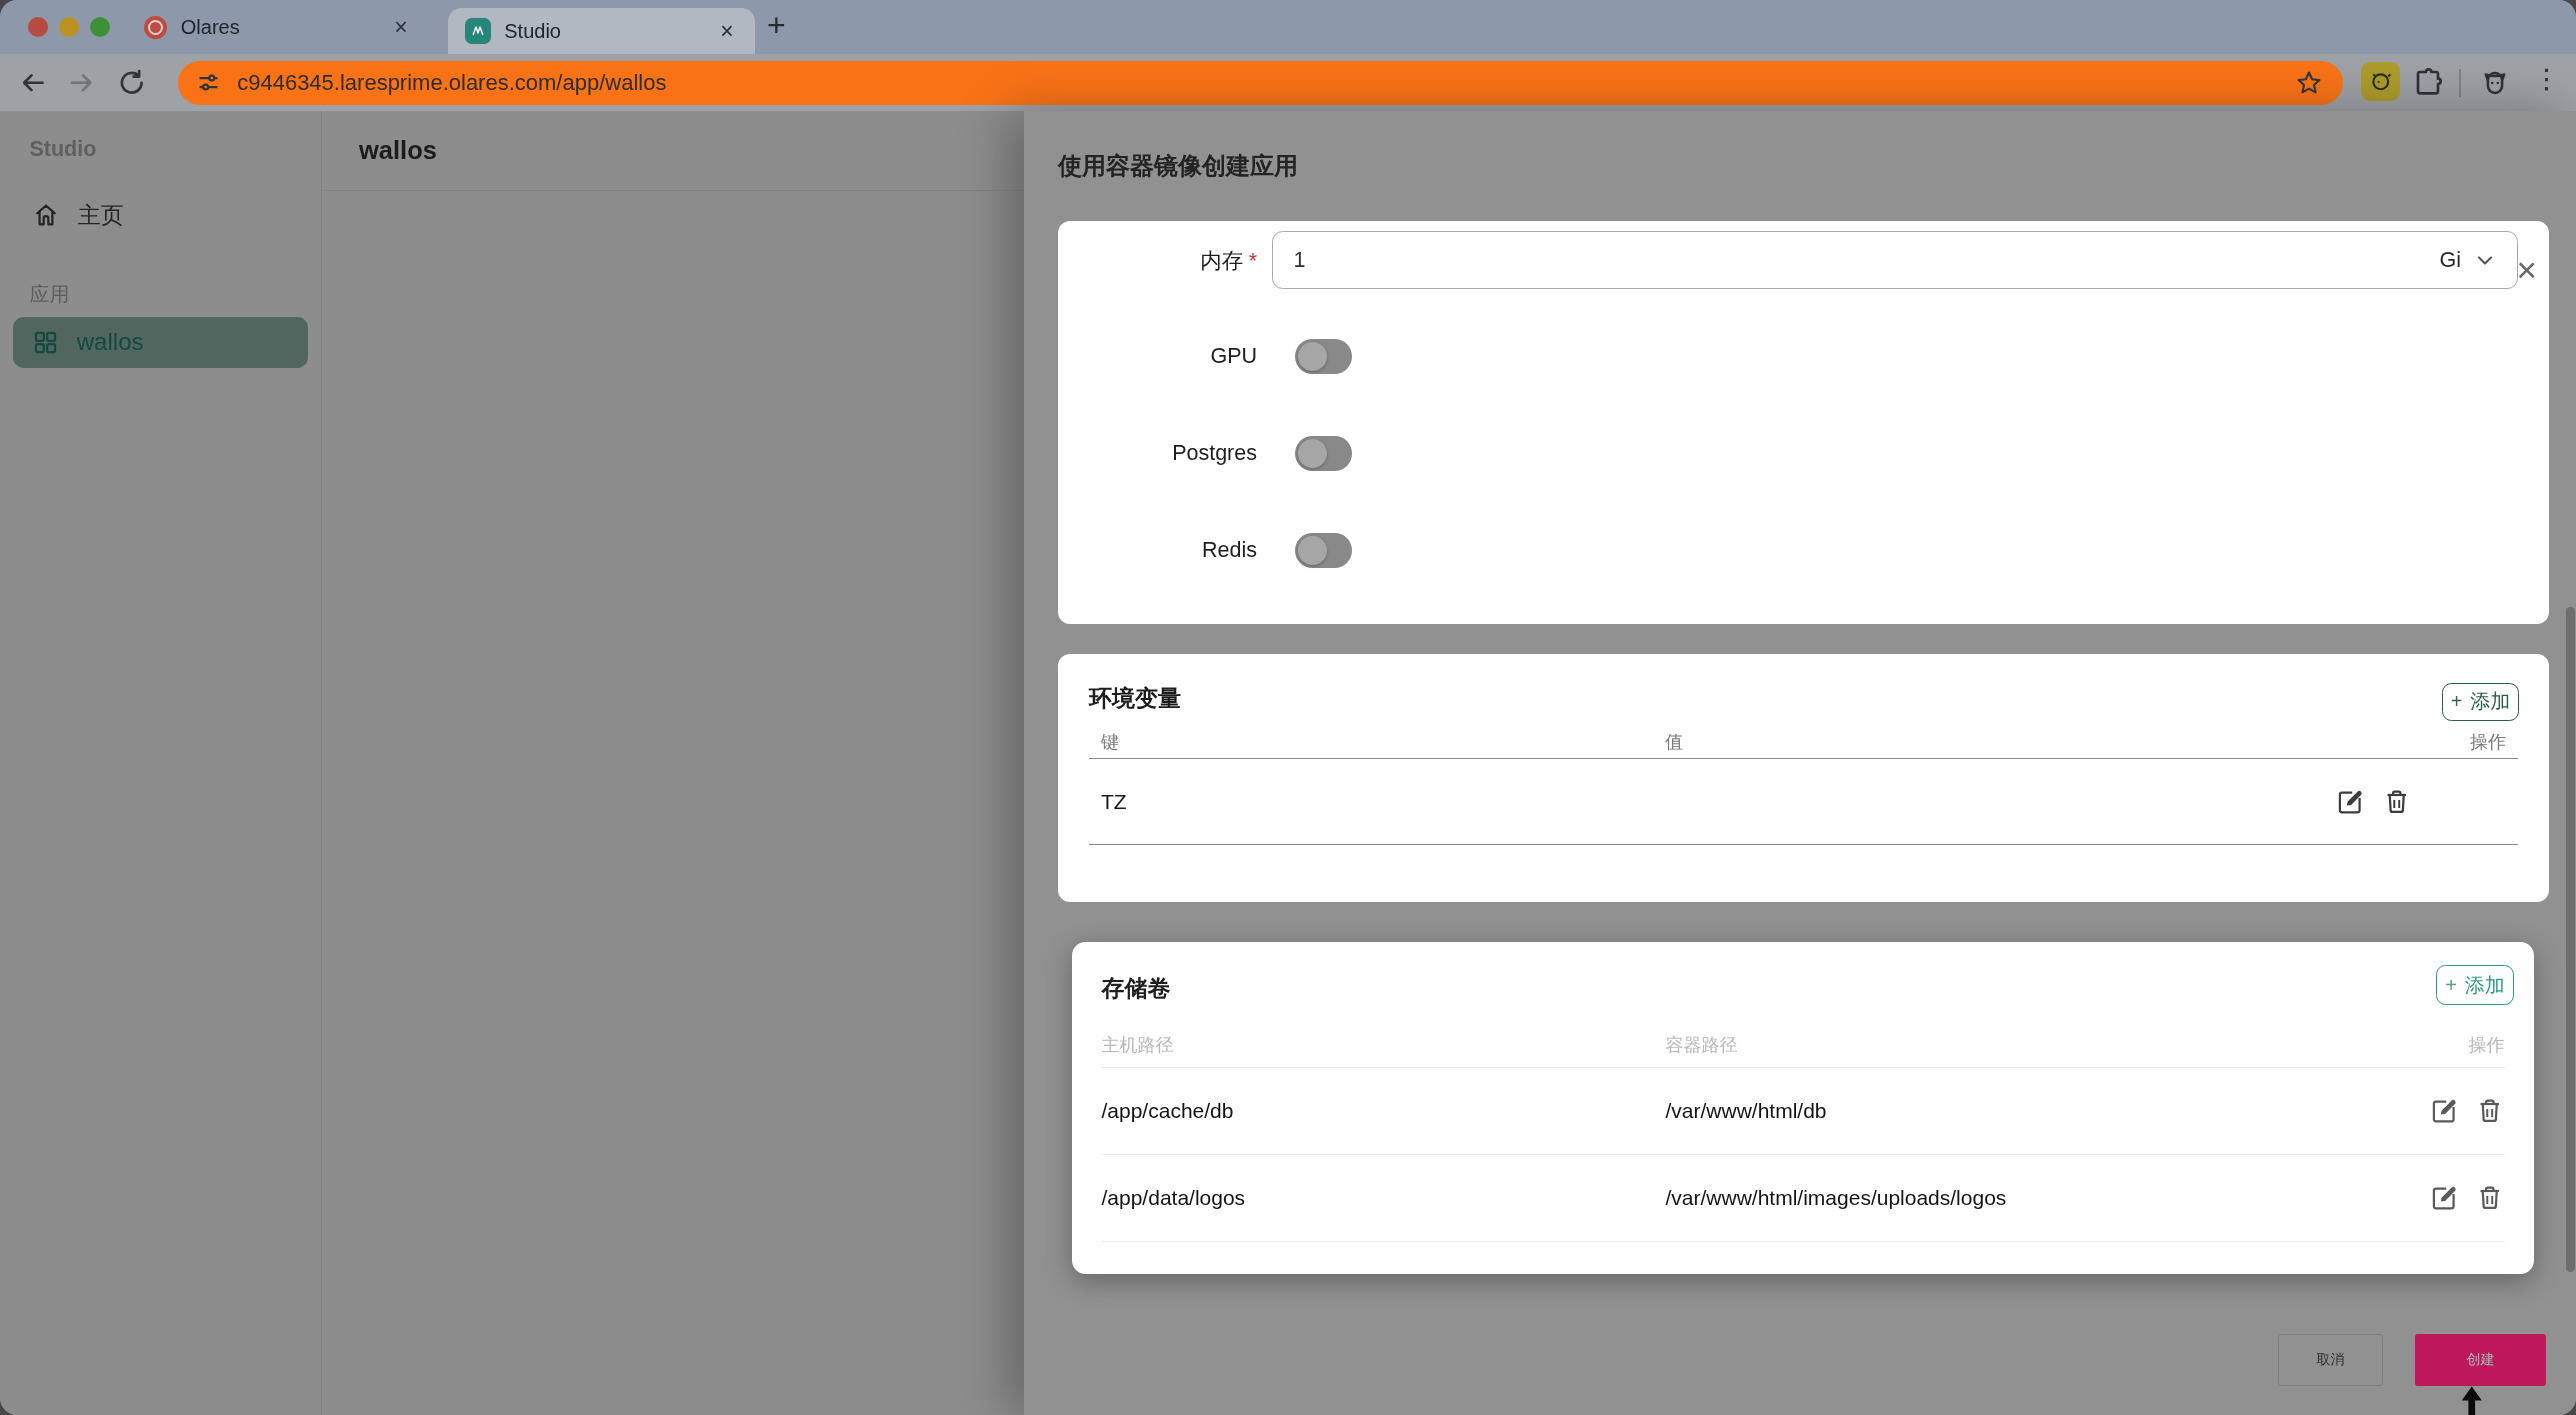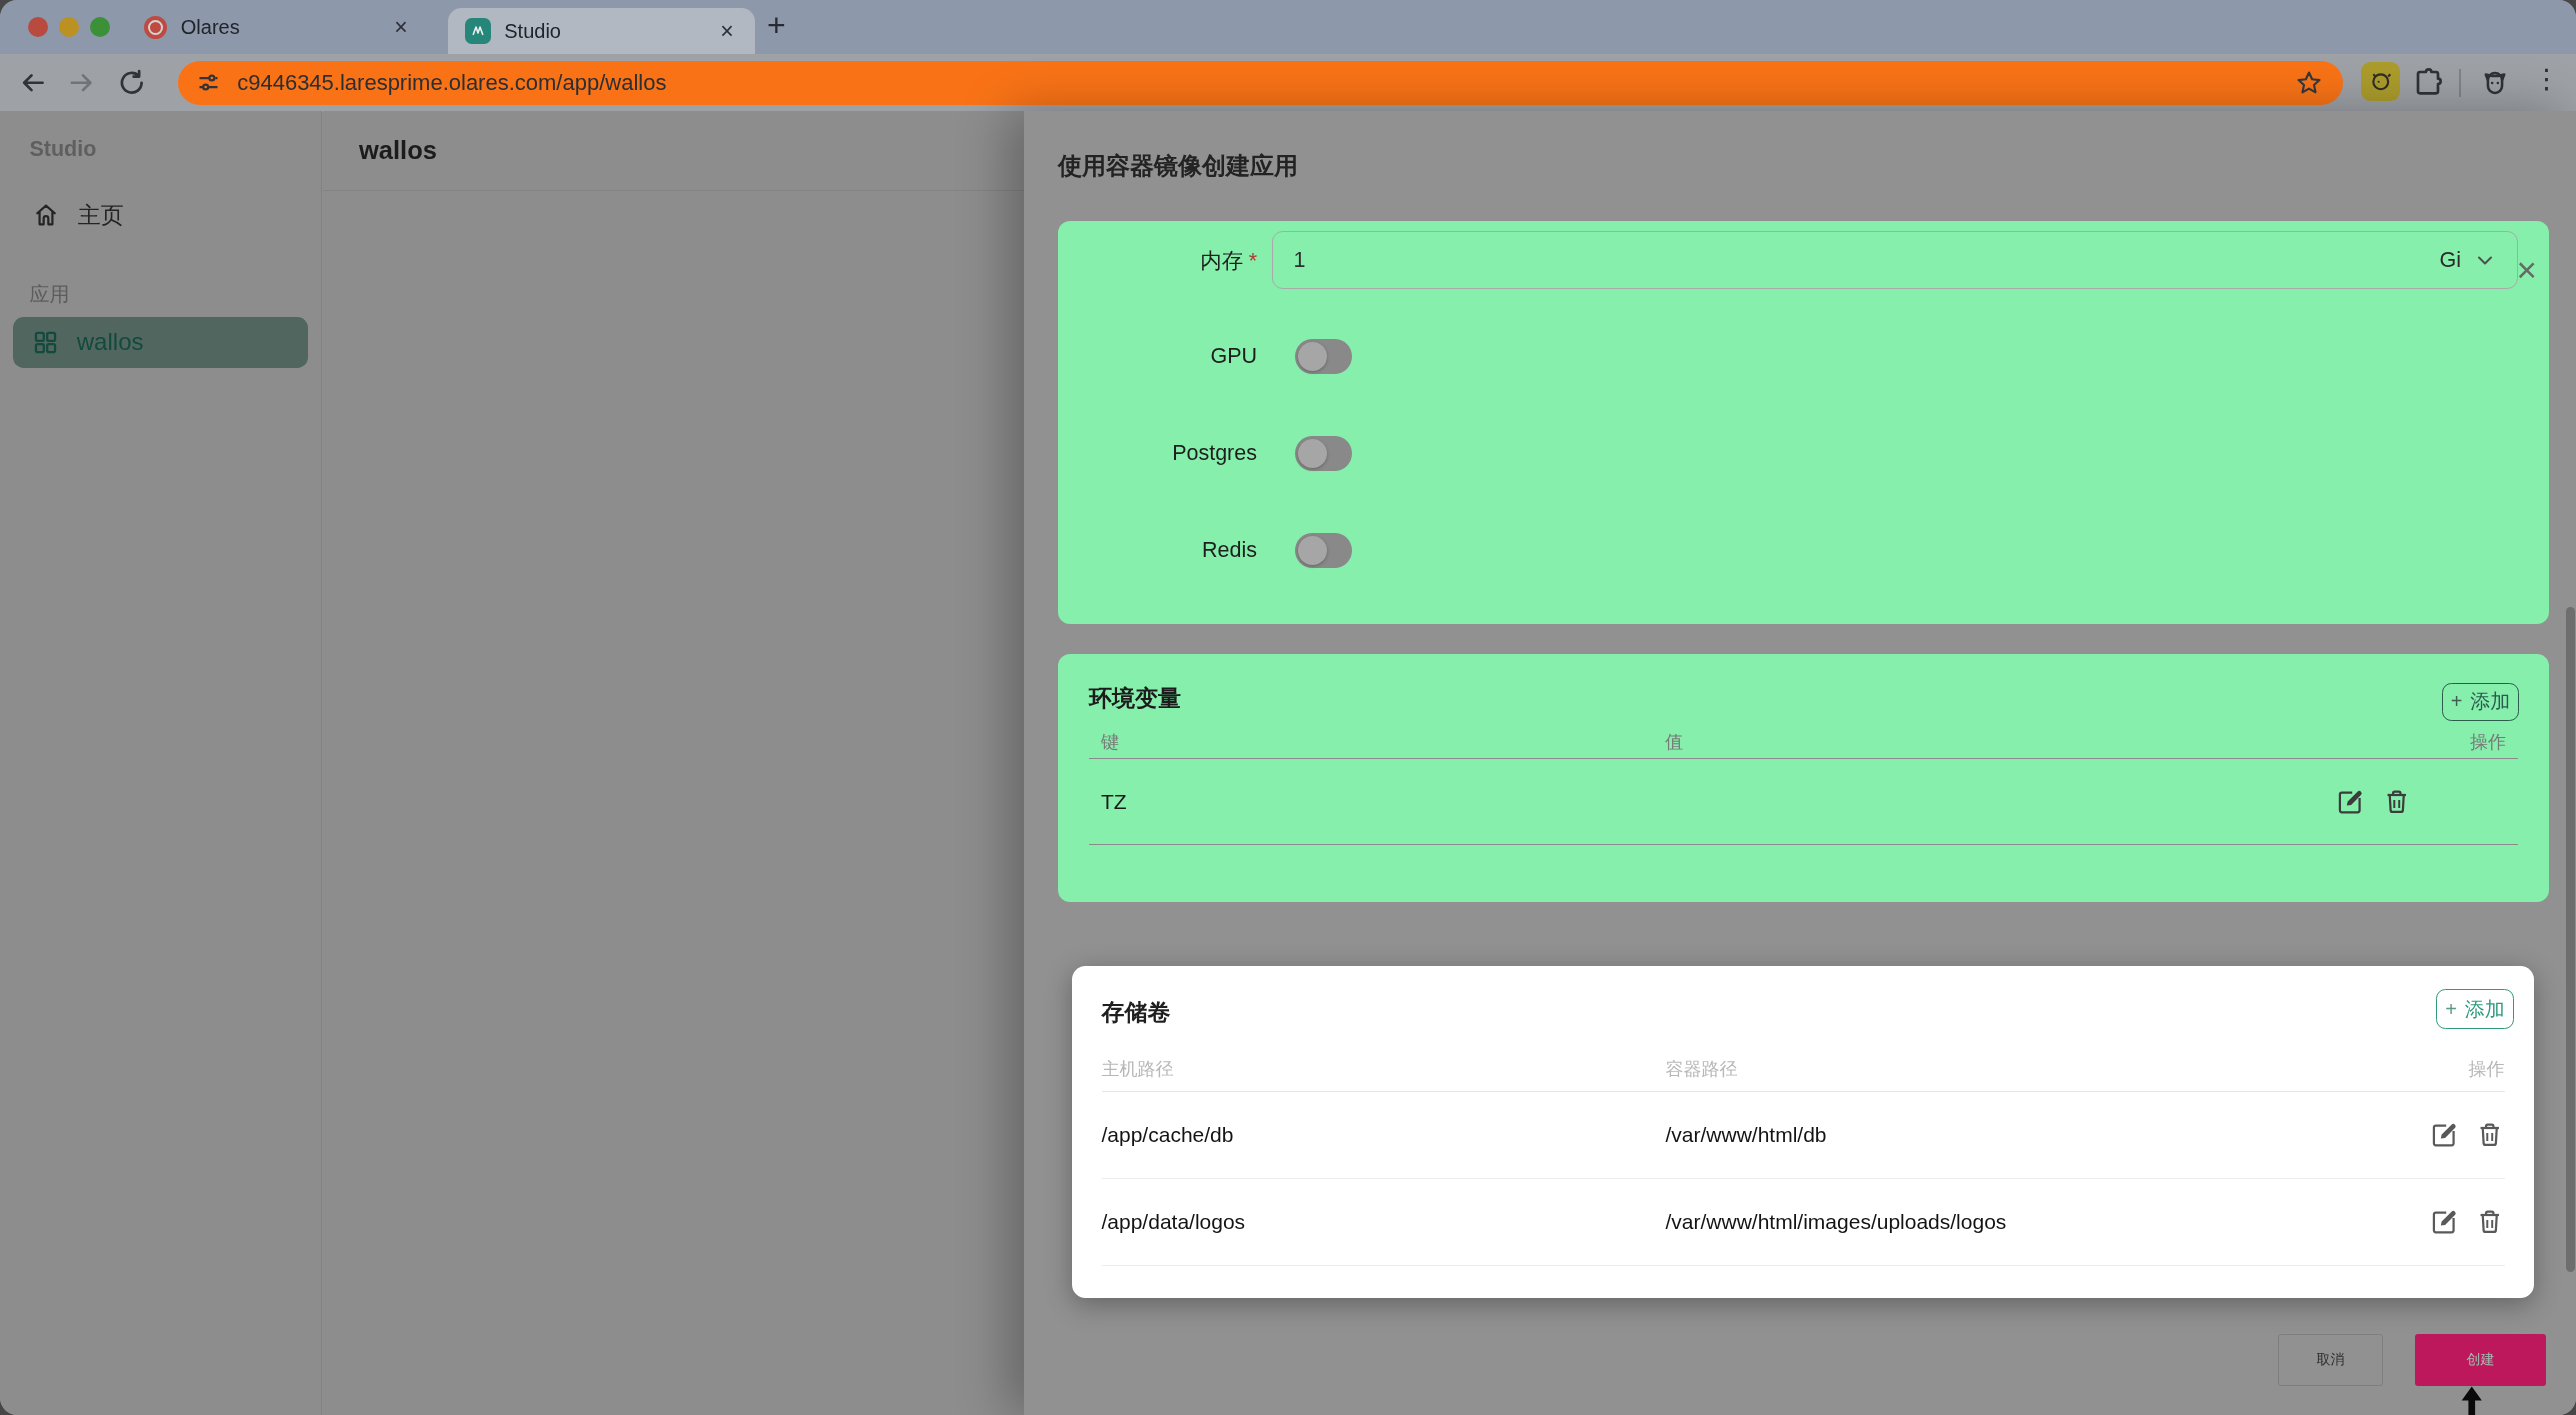--- a/index.html
+++ b/index.html
@@ -46,21 +46,21 @@
   .main { position:absolute; left:323px; top:0; right:0; bottom:0; background:#8d8d8d; }
   .main-header { height:80px; border-bottom:1.3px solid #838383; display:flex; align-items:center; padding-left:36px; }
   .page-title { font-size:25.5px; font-weight:bold; color:#1c1c1c; }
 
   
   .dialog { position:absolute; left:1024px; top:0; right:0; bottom:0; background:#919191; box-shadow:-16px 0 47px rgba(0,0,0,0.28); }
   .dlg-header { height:110px; display:flex; align-items:center; padding-left:34px; }
   .dlg-title { font-size:24px; font-weight:600; color:#232323; }
   .dlg-close { position:absolute; top:141px; right:39px; font-size:35px; line-height:1; color:#686868; }
 
-  .card { background:#86efac; border-radius:12px; margin:0 27px 0 34px; }
+  .card { background:#ffffff; border-radius:12px; margin:0 27px 0 34px; }
   .card.resources { height:403px; padding:10px 31px 0; }
   .frm-row { display:flex; align-items:center; }
   .frm-label { width:168px; text-align:right; font-size:21.5px; color:#1e1e1e; flex:0 0 auto; }
   .req { color:#b03a31; margin-left:5.4px; }
   .mem-input { flex:1; height:58px; margin-left:15.4px; border:1.3px solid #a9a9a9; border-radius:10.7px; display:flex; align-items:center; padding:0 20px; }
   .mem-val { background:transparent; border:none; outline:none; font-size:21.5px; color:#2f2f2f; flex:1; font-family:inherit; }
   .mem-unit { font-size:21.5px; color:#2a2a2a; margin-right:12px; }
   .chev { color:#4f4f4f; }
   .tgl-row { margin-top:62px; height:35px; }
   .tgl-row.first { margin-top:50px; }
@@ -72,21 +72,21 @@
   .add-btn { position:absolute; top:29px; right:30px; width:77px; height:38px; border:1.3px solid #2b5c4e; border-radius:9.4px; display:flex; align-items:center; justify-content:center; gap:8px; font-size:20px; color:#2b5c4e; background:transparent; }
   .add-btn .plus { color:#3f5d53; }
   .tbl { margin-top:11.4px; }
   .tbl-head { display:grid; grid-template-columns:564px 1fr 95px; padding:0 12px; height:34px; align-items:center; font-size:18px; color:#787878; border-bottom:1.3px solid #8a8a8a; }
   .tbl-row { display:grid; grid-template-columns:564px 1fr 95px; padding:0 12px; height:86px; align-items:center; font-size:21px; color:#1a1a1a; border-bottom:1.3px solid #8a8a8a; }
   .t-right { text-align:right; }
   .ops { display:flex; justify-content:flex-end; gap:17px; color:#3c3c3c; }
   .ops .op { width:29.5px; height:29.5px; }
 
   
-  .card.volumes { background:#ffffff; border-radius:13.4px; margin:64px 42px 0 48px; height:332px; padding:0 29.5px; position:relative; box-shadow:0 6.7px 27px rgba(0,0,0,0.30); }
+  .card.volumes { background:#ffffff; border-radius:13.4px; margin:40px 42px 0 48px; height:332px; padding:0 29.5px; position:relative; box-shadow:0 6.7px 27px rgba(0,0,0,0.30); }
   .card.volumes .card-title { padding-top:31px; color:#1f1f1f; }
   .card.volumes .add-btn { top:23.5px; right:20px; width:78px; height:40px; border-color:#2f9b7d; color:#2f9b7d; }
   .card.volumes .add-btn .plus { color:#5c9a88; }
   .card.volumes .tbl { margin-top:20px; }
   .card.volumes .tbl-head { padding:0; grid-template-columns:564px 1fr 94px; color:#b7b7b7; border-bottom:1.3px solid #e7e7e7; height:44px; }
   .card.volumes .tbl-row { padding:0; grid-template-columns:564px 1fr 94px; height:87px; color:#141414; border-bottom:1.3px solid #ededed; }
   .card.volumes .ops { color:#595959; }
 
   .dlg-footer { position:absolute; right:30px; bottom:29.5px; display:flex; gap:32px; }
   .btn { height:52px; border-radius:3px; font-size:14px; display:flex; align-items:center; justify-content:center; font-family:inherit; }

